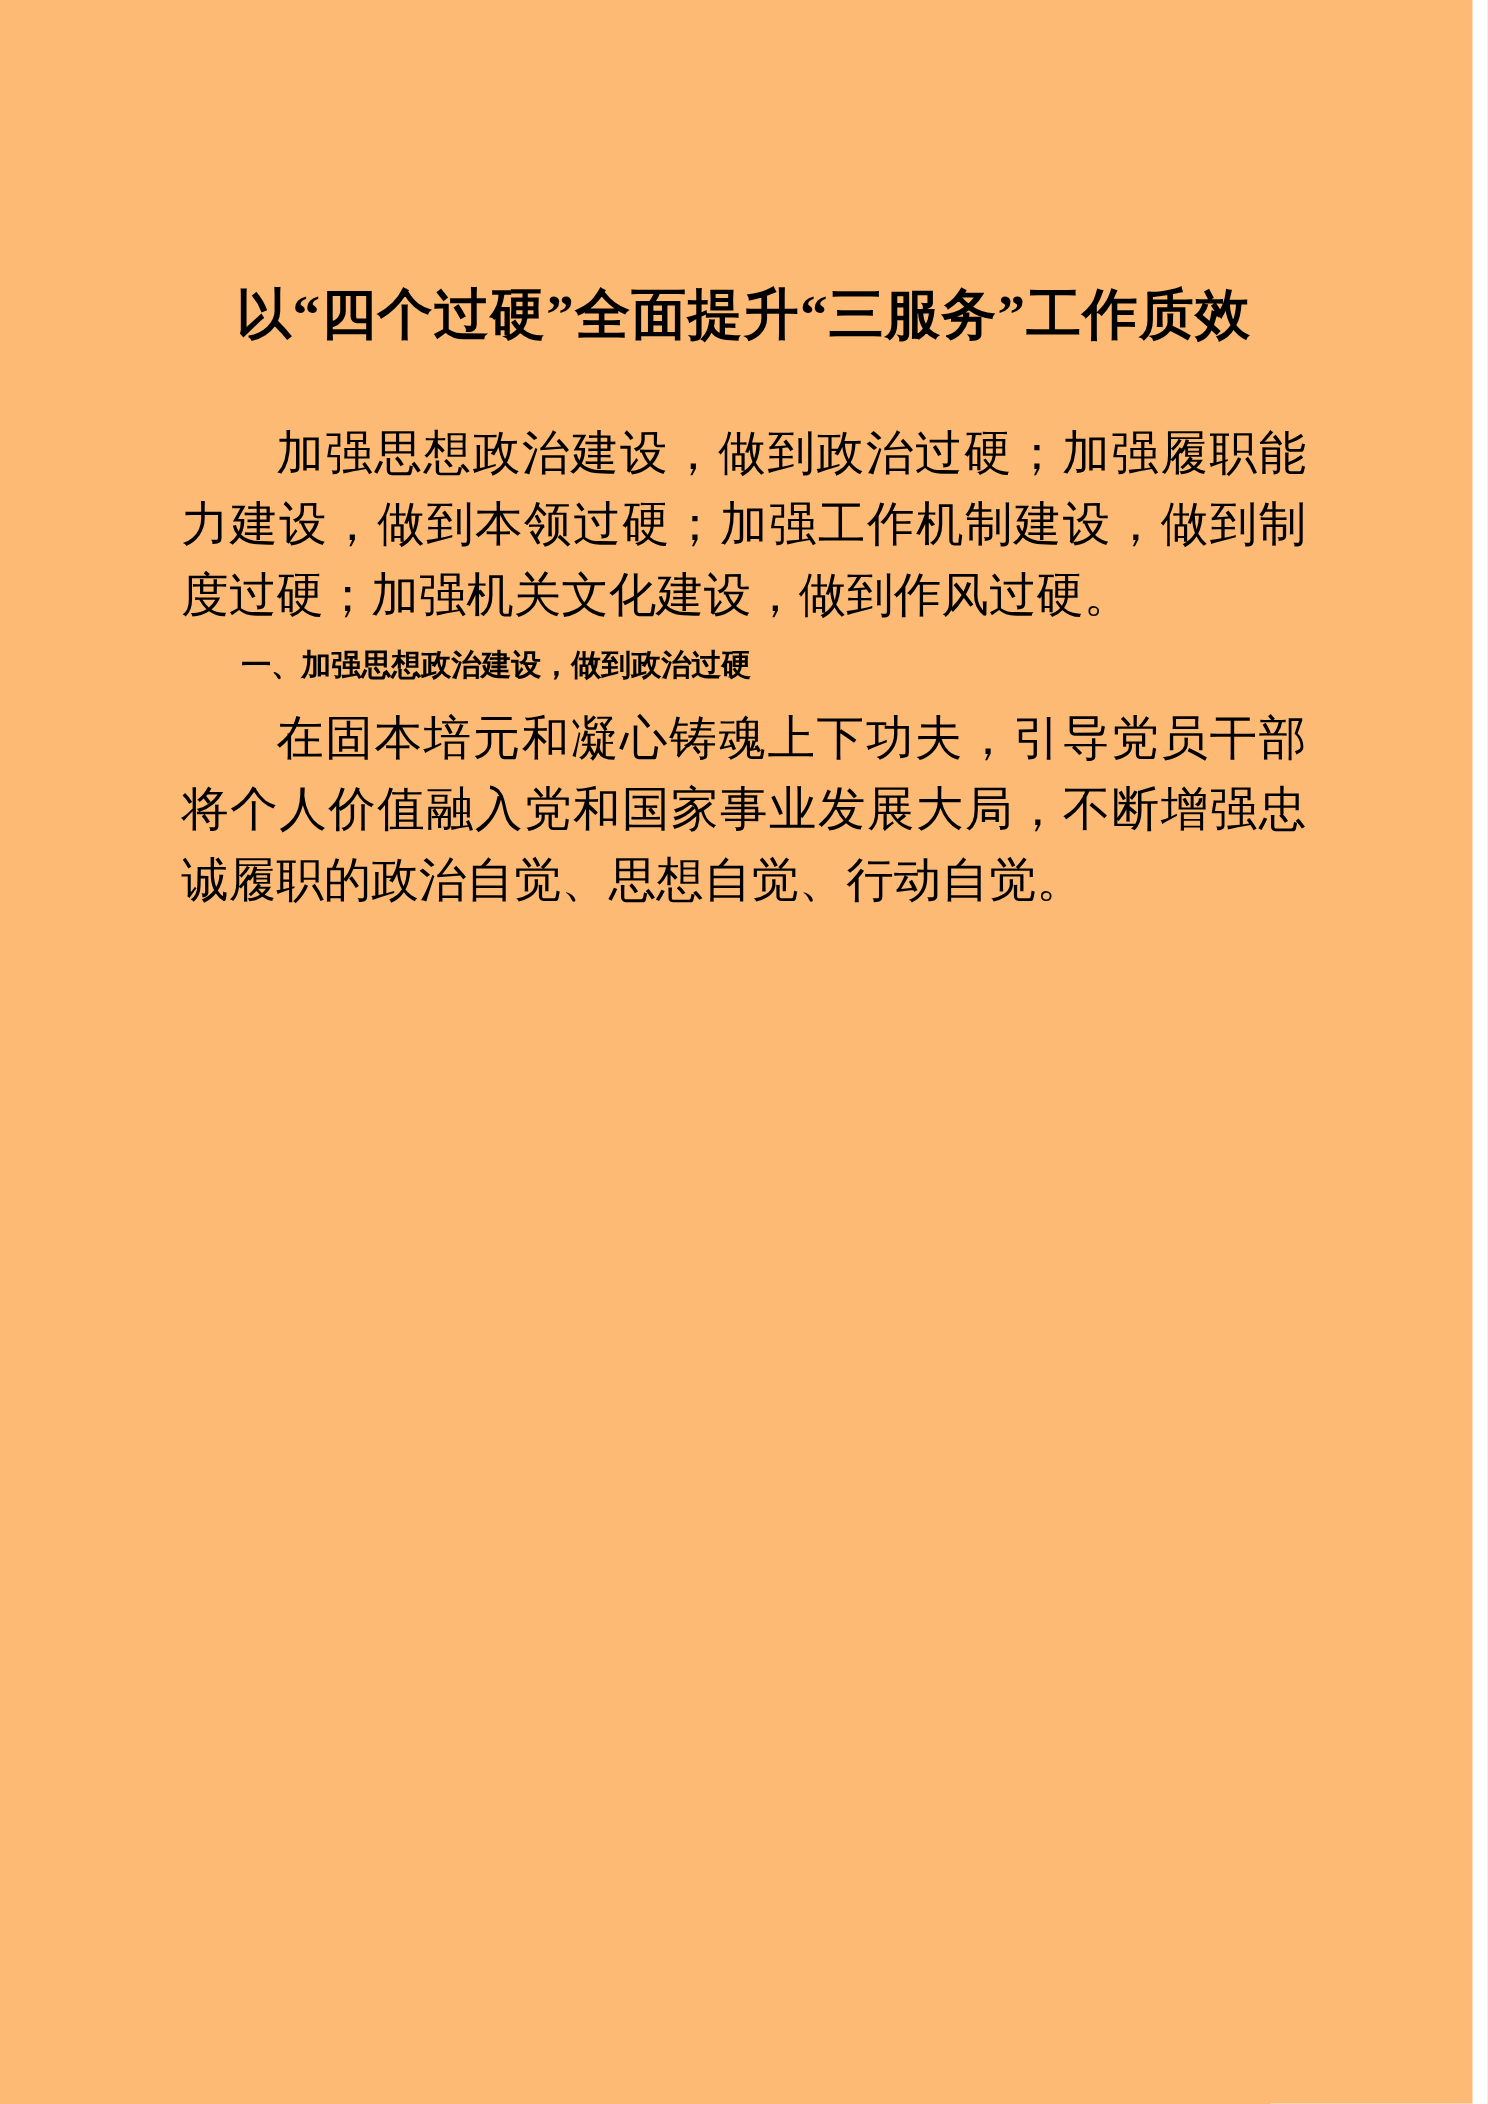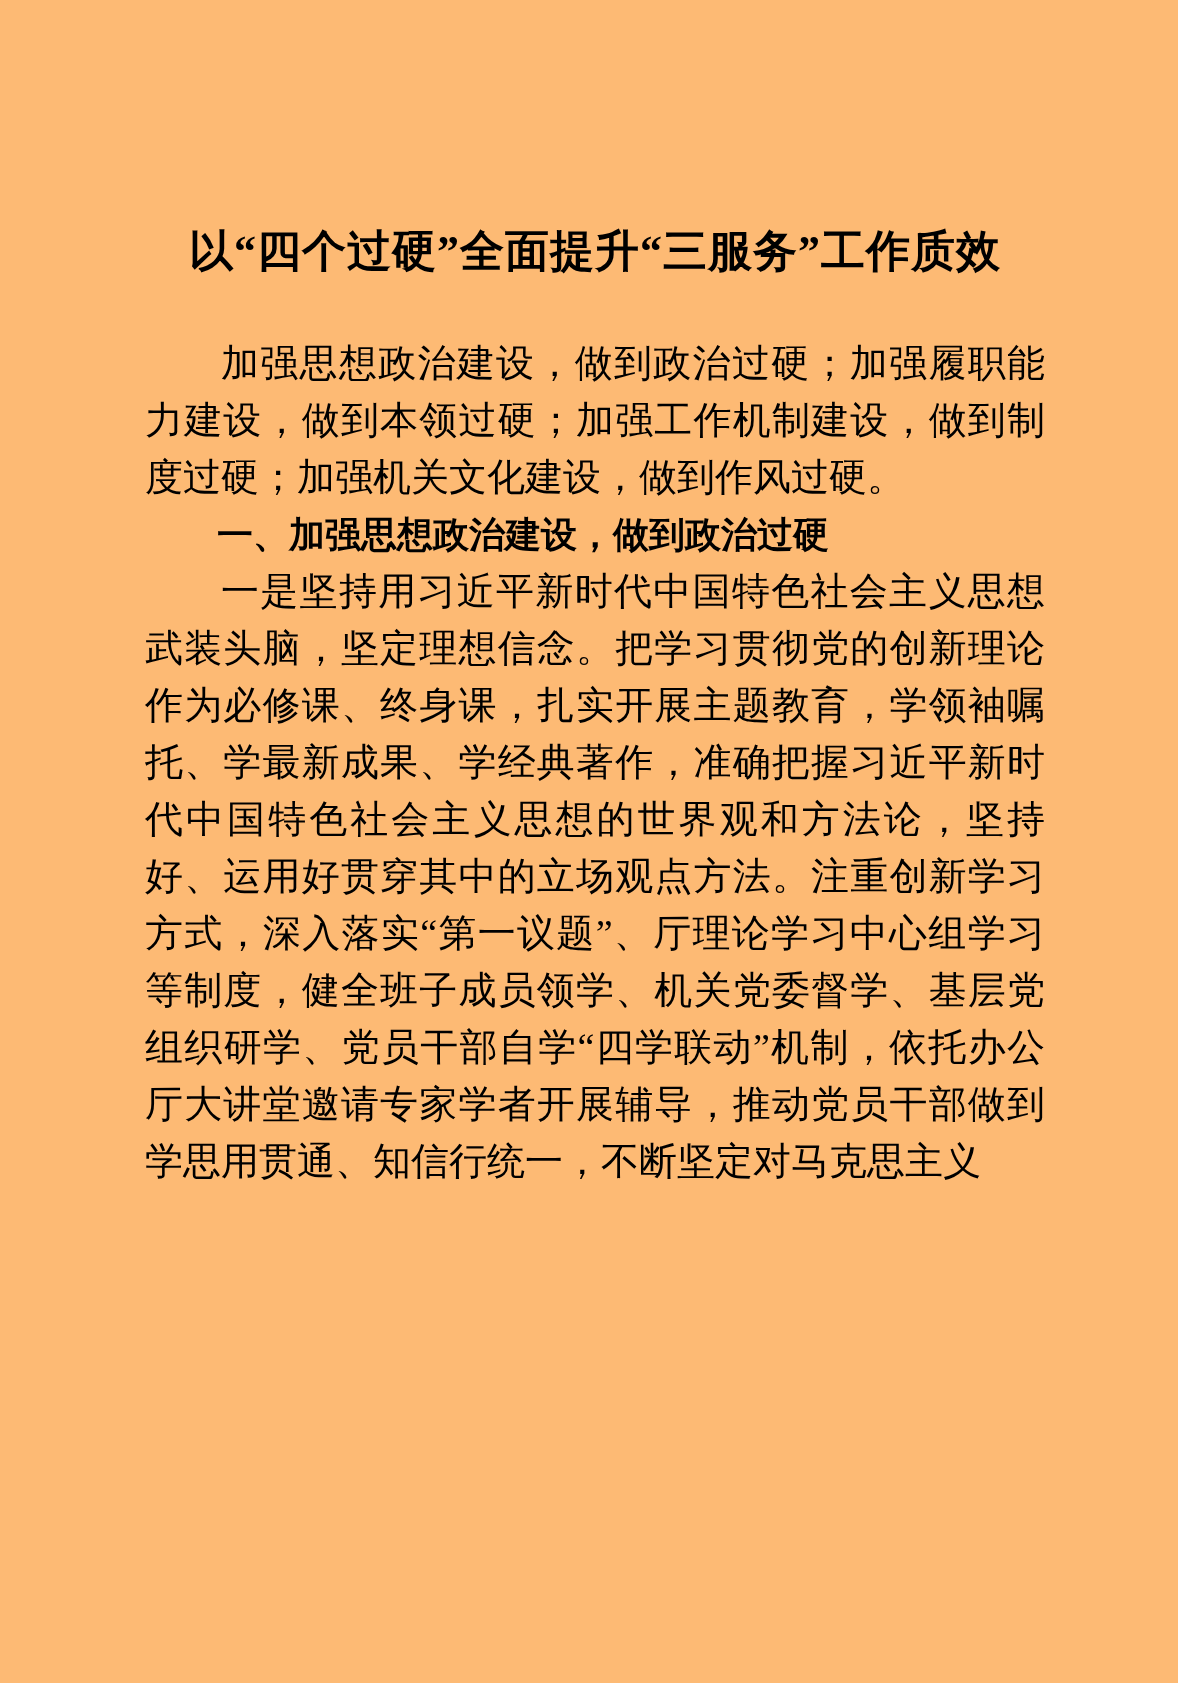--- a/index.html
+++ b/index.html
@@ -37,36 +37,36 @@
     font-size: 38px;
     line-height: 57px;
     text-align: justify;
     text-justify: inter-character;
     text-indent: 2em;
     color: #000000;
     word-break: break-all;
   }
   .heading {
     margin: 0;
-    font-family: Liberation Sans, sans-serif;
+    font-family: Liberation Mono, monospace;
     font-weight: bold;
-    font-size: 36px;
+    font-size: 24px;
     line-height: 57px;
     text-indent: 2em;
     color: #000000;
   }
 </style>
 </head>
 <body>
 
 <div class="page">
   <div class="content">
     <h1 class="doc-title">以“四个过硬”全面提升“三服务”工作质效</h1>
 
     <p class="para">加强思想政治建设，做到政治过硬；加强履职能力建设，做到本领过硬；加强工作机制建设，做到制度过硬；加强机关文化建设，做到作风过硬。</p>
 
 
     <h2 class="heading">一、加强思想政治建设，做到政治过硬</h2>
 
+    <p class="para">在固本培元和凝心铸魂上下功夫，引导党员干部将个人价值融入党和国家事业发展大局，不断增强忠诚履职的政治自觉、思想自觉、行动自觉。</p>
 
-    <p class="para">一是坚持用习近平新时代中国特色社会主义思想武装头脑，坚定理想信念。把学习贯彻党的创新理论作为必修课、终身课，扎实开展主题教育，学领袖嘱托、学最新成果、学经典著作，准确把握习近平新时代中国特色社会主义思想的世界观和方法论，坚持好、运用好贯穿其中的立场观点方法。注重创新学习方式，深入落实“第一议题”、厅理论学习中心组学习等制度，健全班子成员领学、机关党委督学、基层党组织研学、党员干部自学“四学联动”机制，依托办公厅大讲堂邀请专家学者开展辅导，推动党员干部做到学思用贯通、知信行统一，不断坚定对马克思主义</p>
   </div>
 </div>
 
 </body></html>

